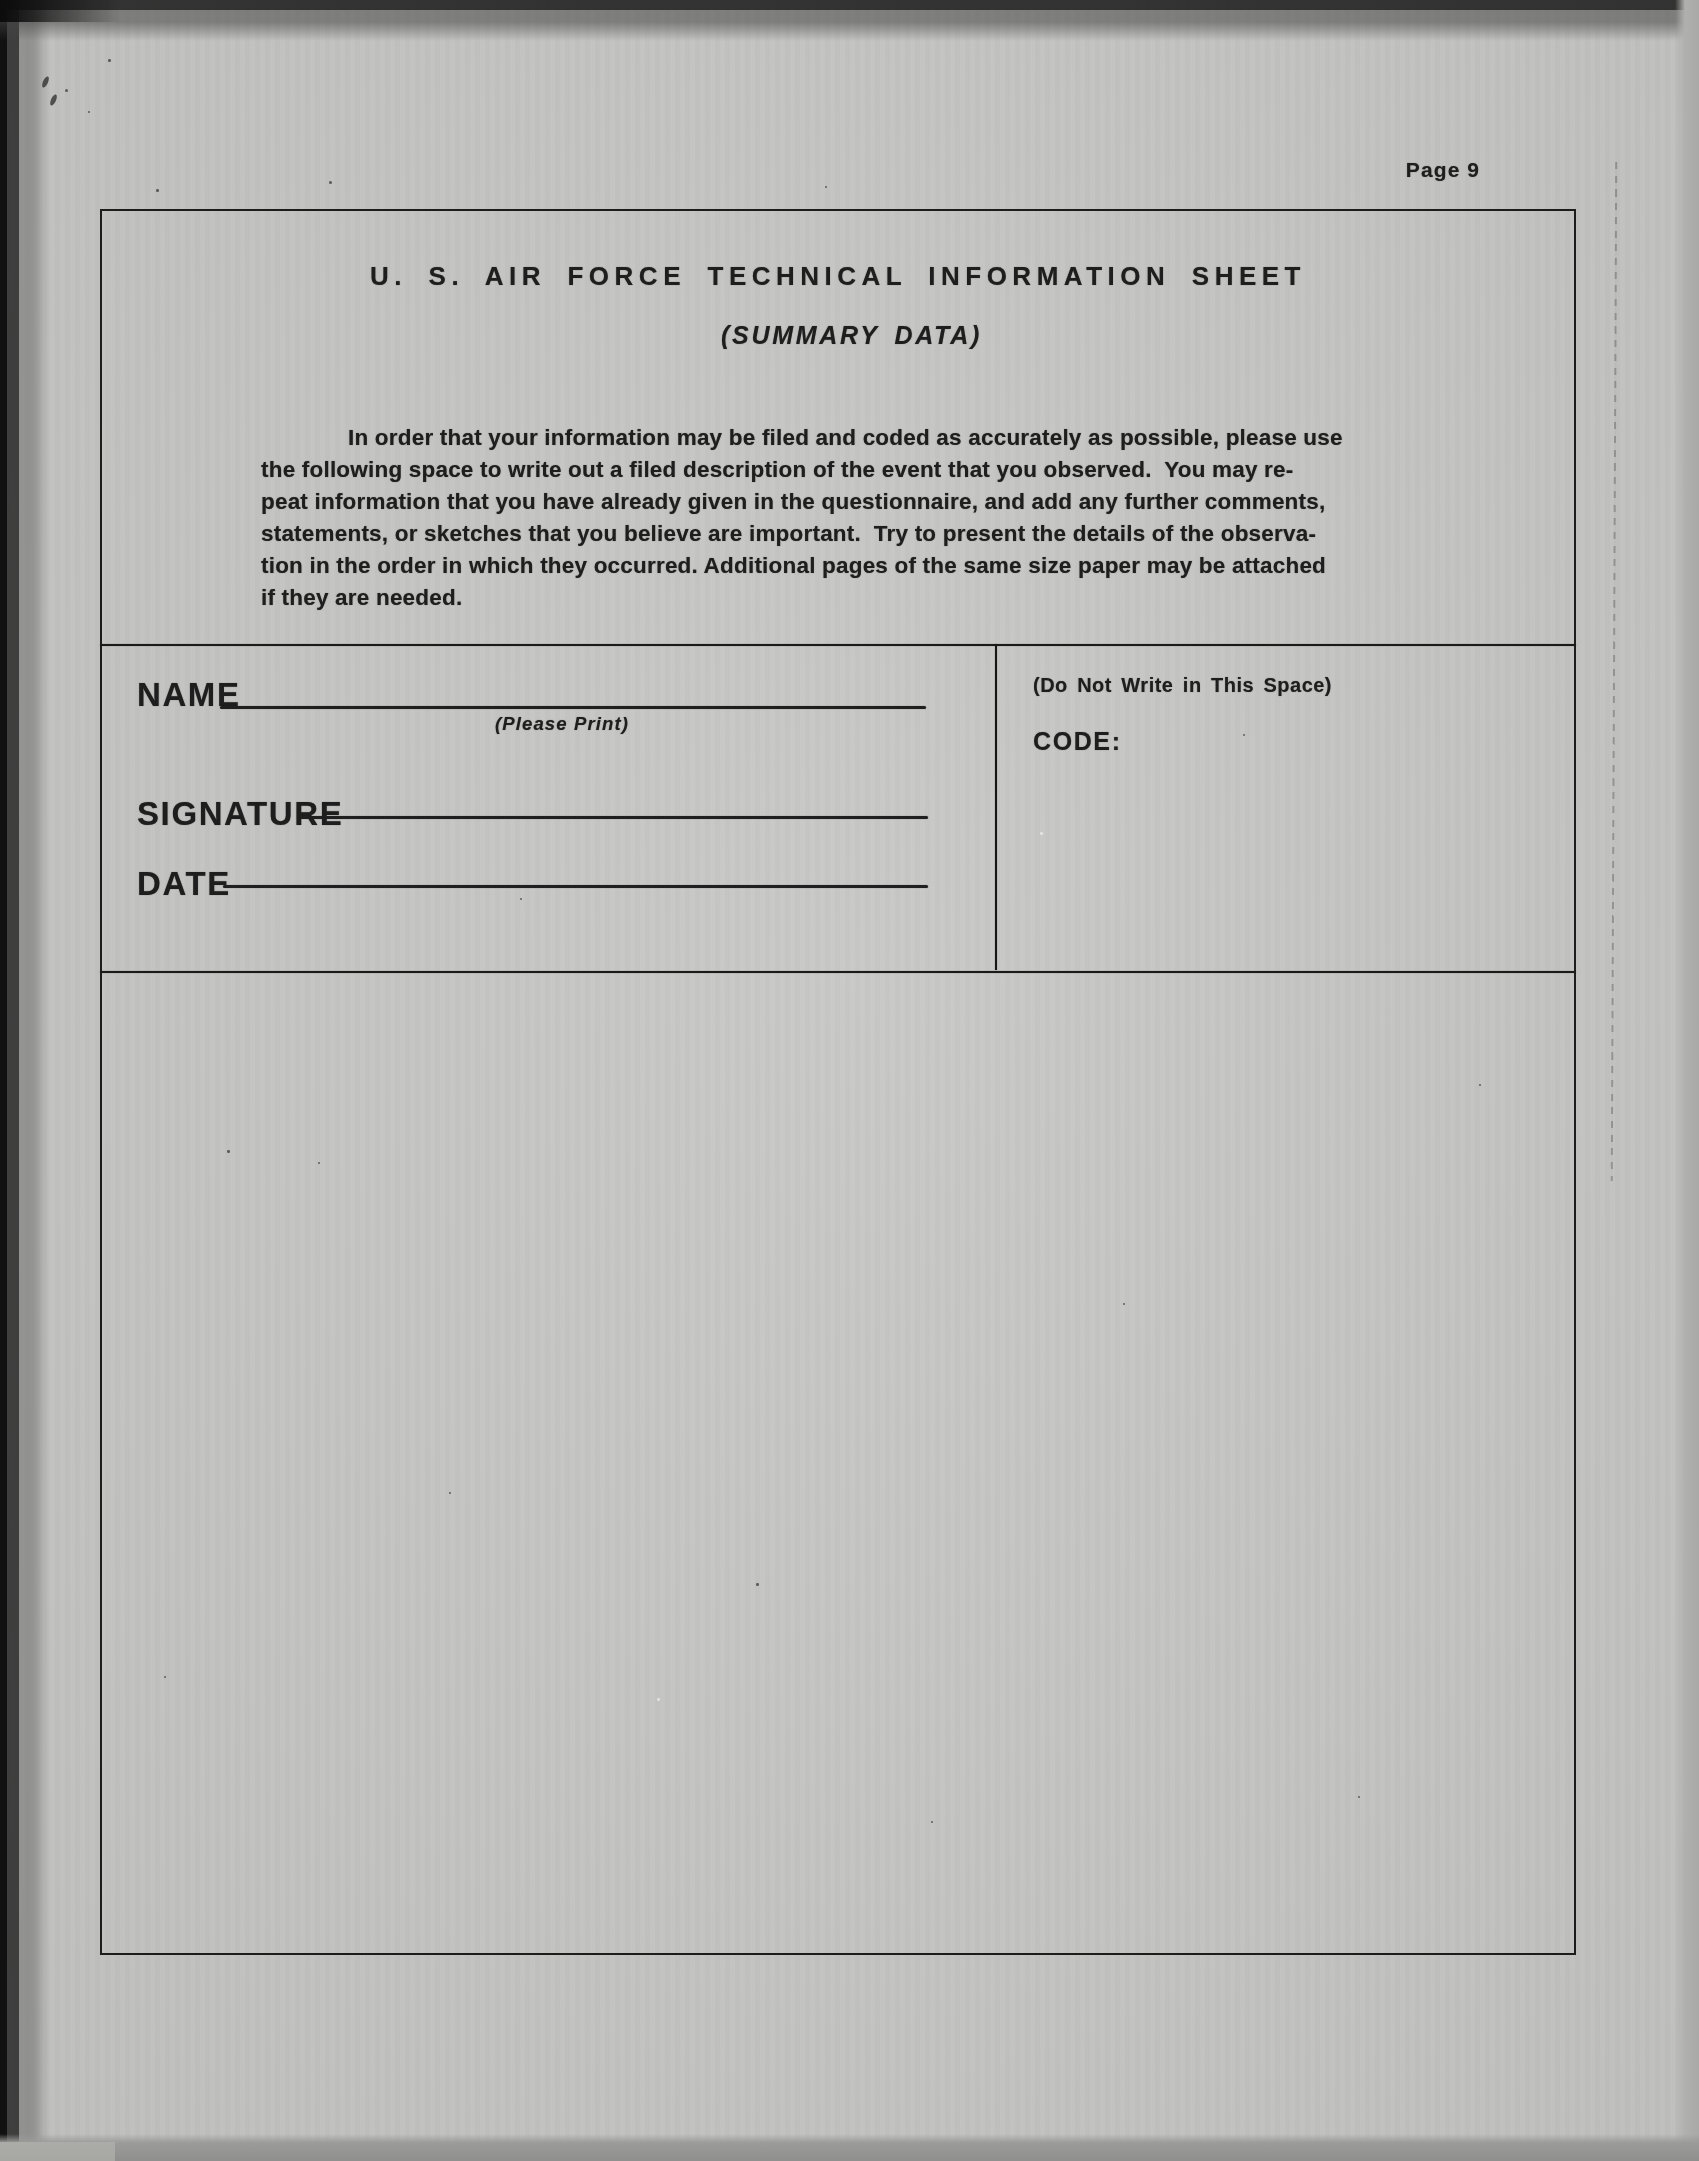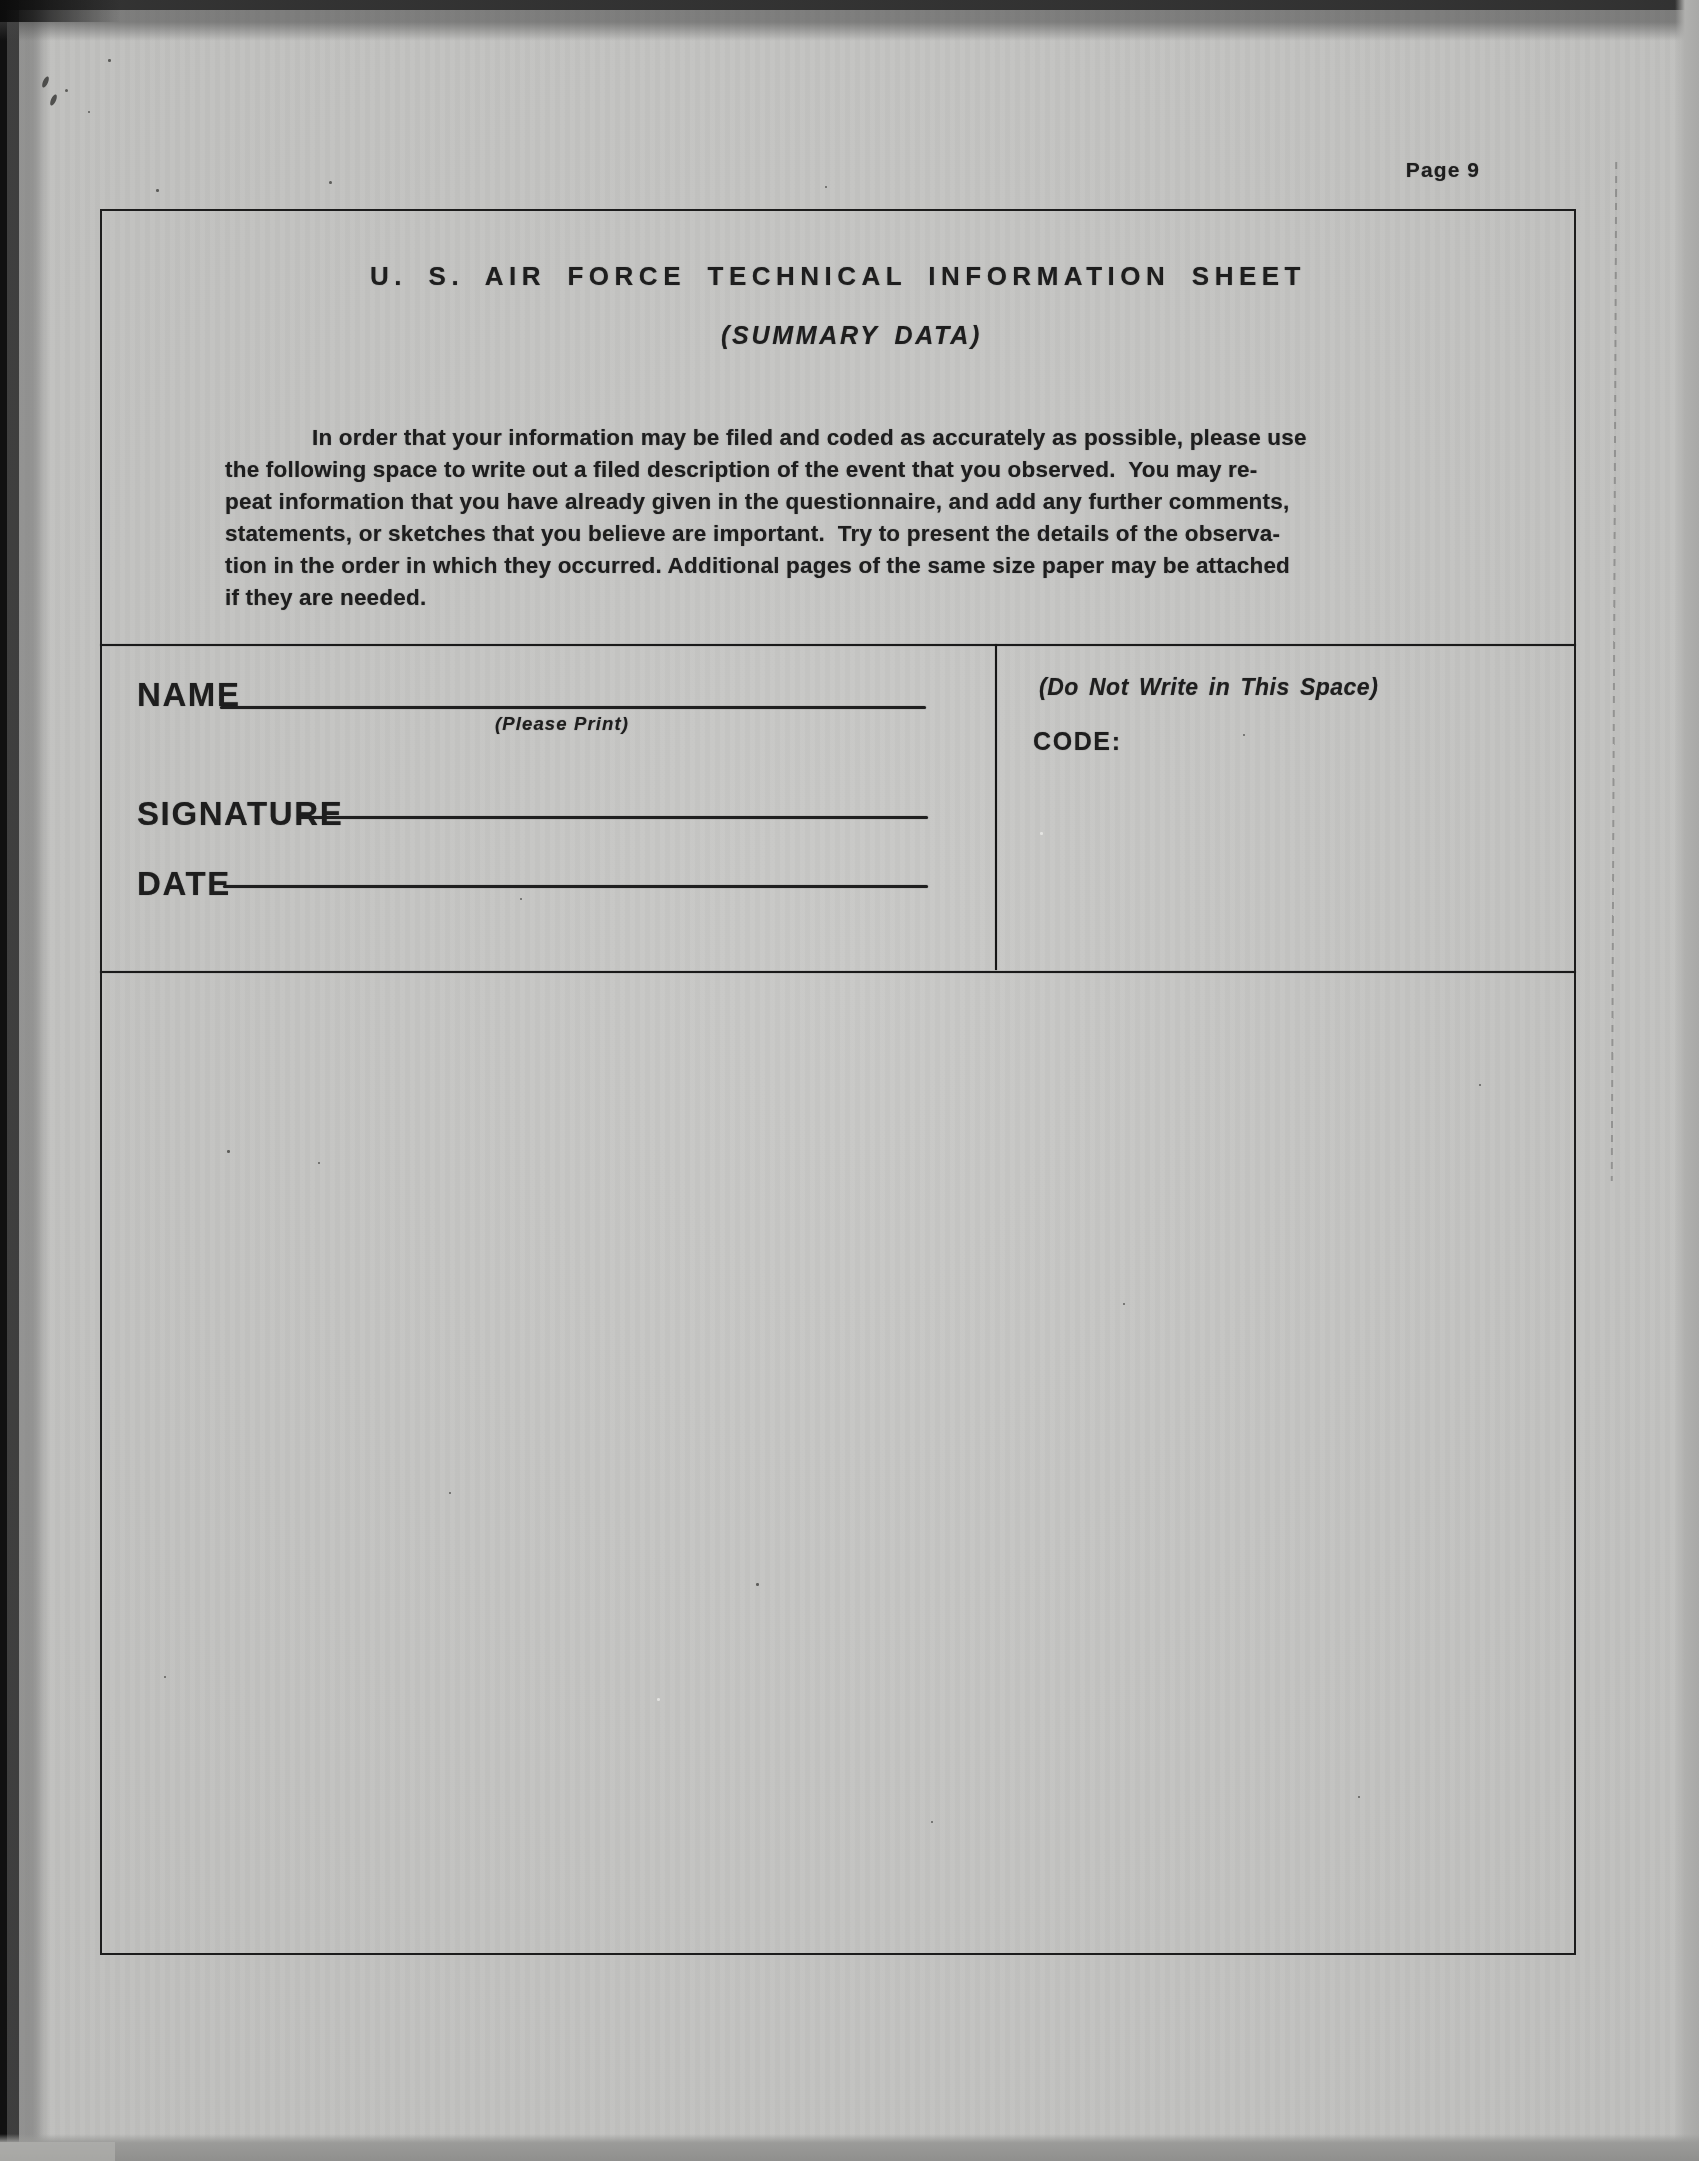--- a/index.html
+++ b/index.html
@@ -38,41 +38,41 @@
     font-size:26px;font-weight:700;letter-spacing:5.5px;word-spacing:8.8px;white-space:pre;
   }
   .subtitle{
     position:absolute;left:0;right:0;top:110px;text-align:center;
     font-size:25px;font-weight:700;font-style:italic;letter-spacing:2.7px;word-spacing:5.5px;padding-left:27px;
   }
   .instructions{
     position:absolute;left:123px;top:211px;width:1260px;
     font-size:22.5px;font-weight:700;line-height:32px;letter-spacing:0.2px;
   }
-  .iline{white-space:pre;}
+  .iline{white-space:pre;margin-left:36px;}
   .iline.indent{padding-left:87px;}
 
   .rule{position:absolute;left:-2.2px;right:-2.2px;height:2.2px;background:#1a1a1a;box-shadow:0 0 1.1px rgba(20,20,20,.6);}
   .rule1{top:433px;}
   .rule2{top:760px;}
   .vdivider{position:absolute;left:893px;top:433px;width:2.2px;height:326px;background:#161616;box-shadow:0 0 1.1px rgba(20,20,20,.6);}
 
   .label{position:absolute;font-size:33px;font-weight:700;letter-spacing:1.6px;}
   .name-label{left:35px;top:465px;}
   .sig-label{left:35px;top:584px;}
   .date-label{left:35px;top:654px;text-align:center;}
   .fline{position:absolute;height:2.7px;background:#1f1f1f;border-radius:1.6px;box-shadow:0 0 1.1px rgba(25,25,25,.55);}
   .name-line{left:118px;top:495px;width:706px;}
   .sig-line{left:198px;top:605px;width:628px;}
   .date-line{left:121px;top:674px;width:705px;}
   .hint{
     position:absolute;left:285px;top:502px;width:350px;text-align:center;
     font-size:18.6px;font-weight:700;font-style:italic;letter-spacing:1.1px;
   }
-  .dnw{position:absolute;left:931px;top:463px;font-size:23px;font-weight:700;font-style:italic;letter-spacing:0.5px;word-spacing:3.3px;margin-left:6px;}
+  .dnw{position:absolute;left:931px;top:463px;font-size:20px;font-weight:700;letter-spacing:0.5px;word-spacing:3.3px;}
   .code{position:absolute;left:931px;top:516px;font-size:25px;font-weight:700;letter-spacing:1.6px;}
   .writing-area{position:absolute;left:0;right:0;top:762px;bottom:0;}
 
   .pagenum{
     position:absolute;left:1369px;top:158px;width:148px;text-align:center;
     font-size:21px;font-weight:700;letter-spacing:1.1px;
   }
 
   
   .bleed-line{

